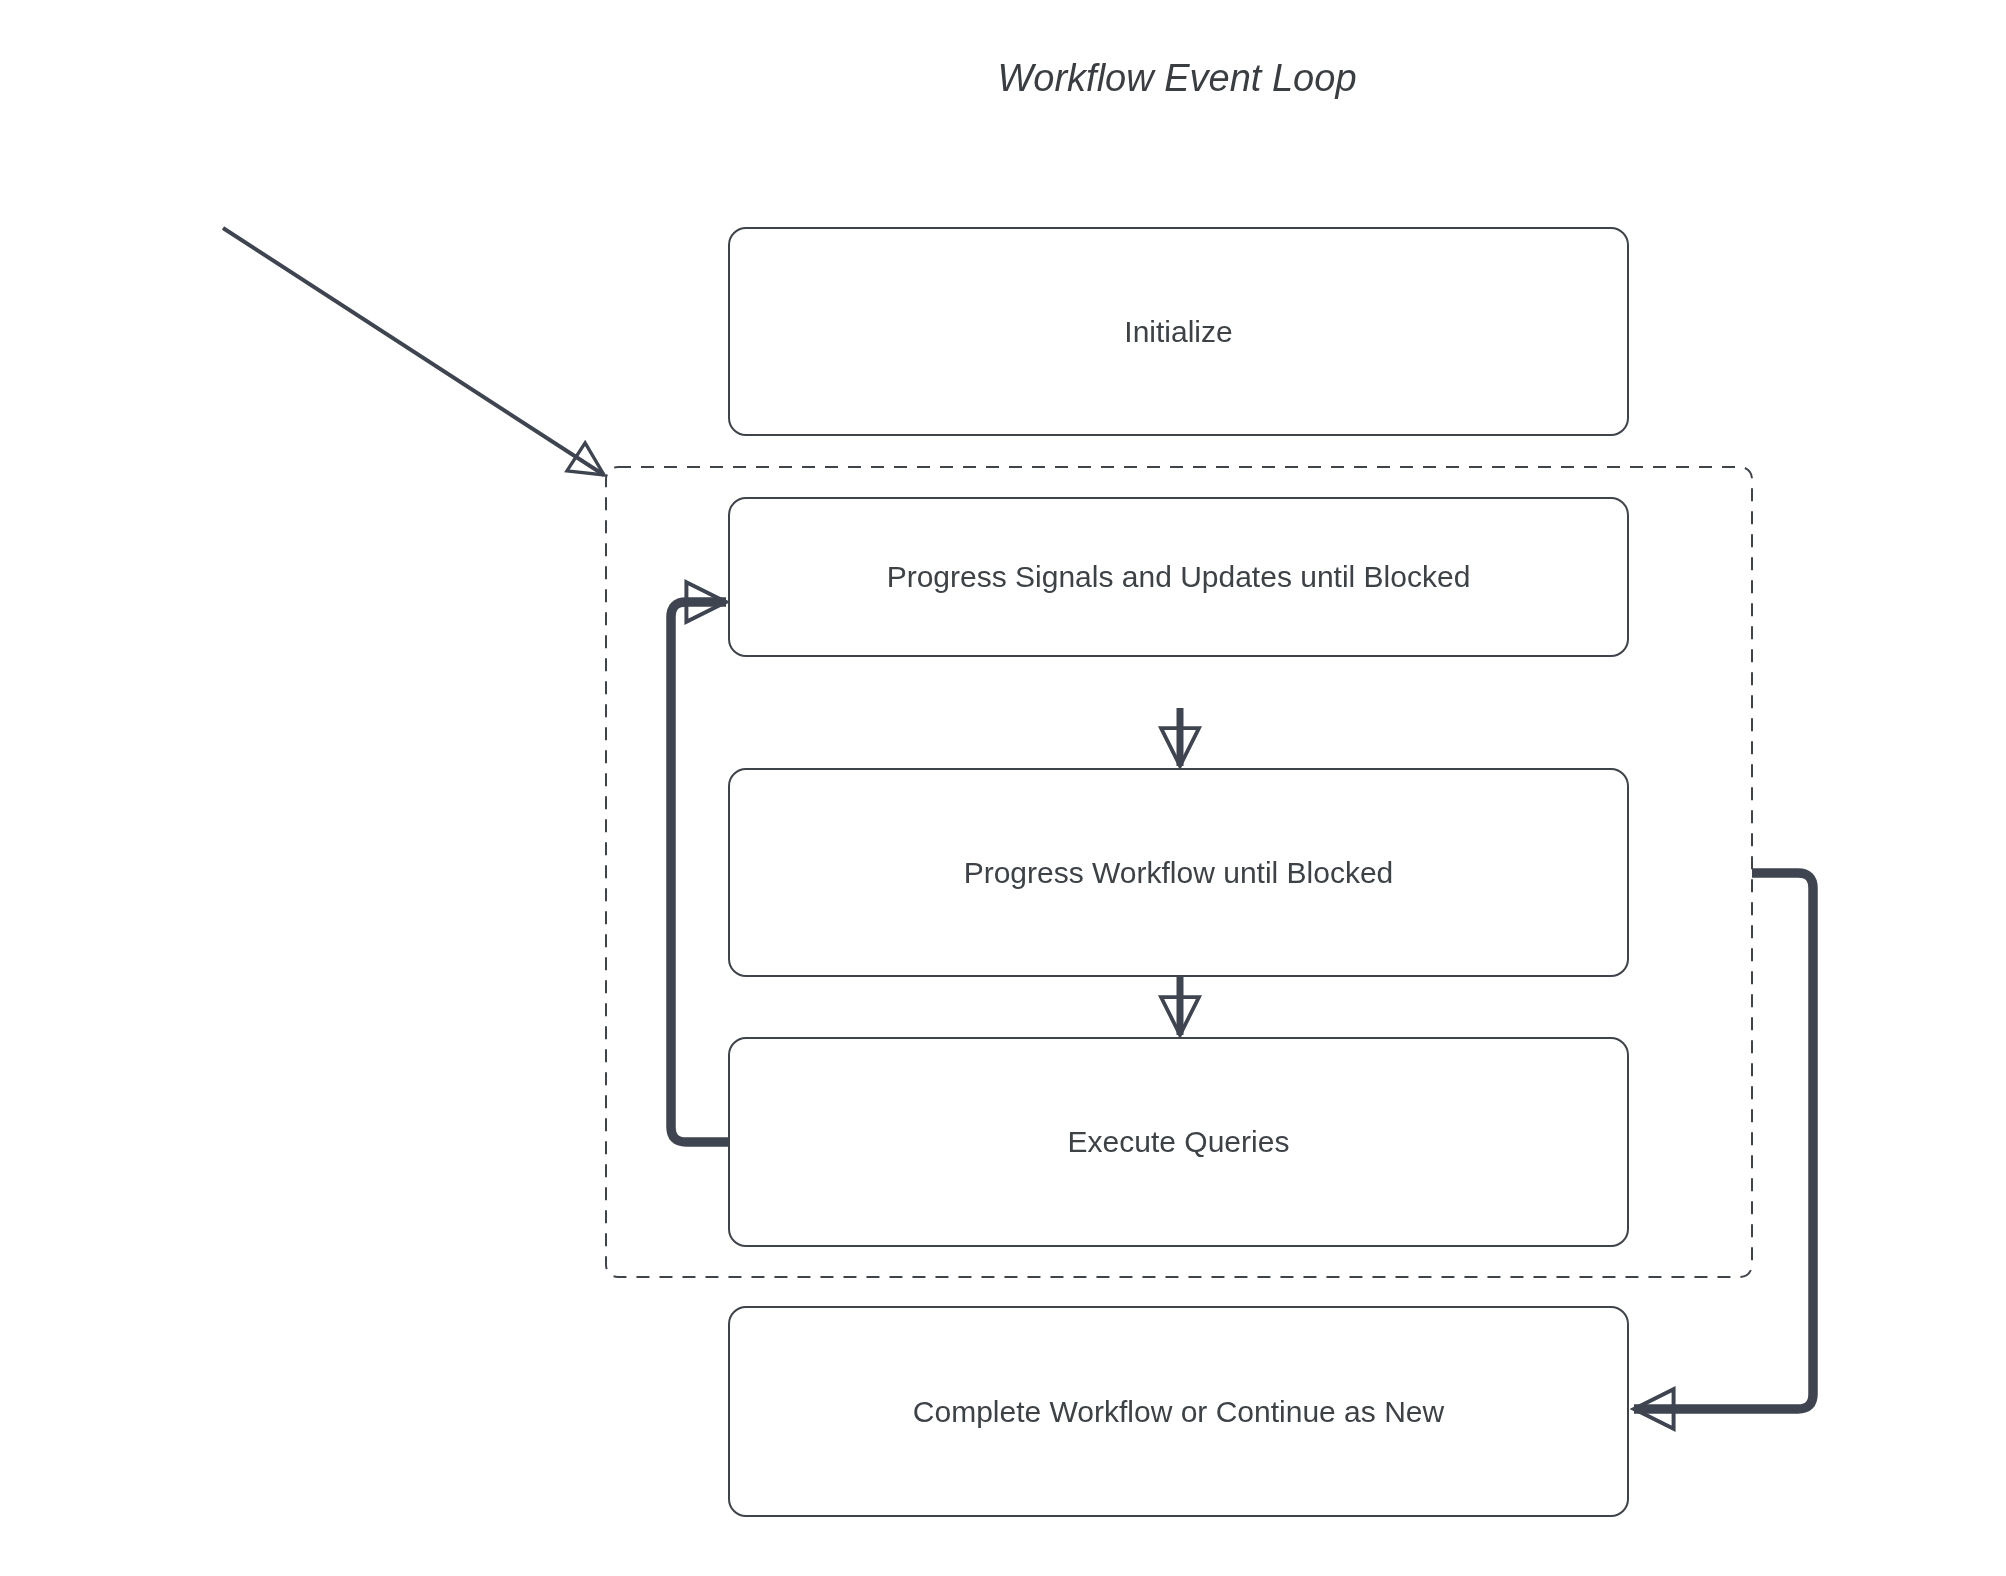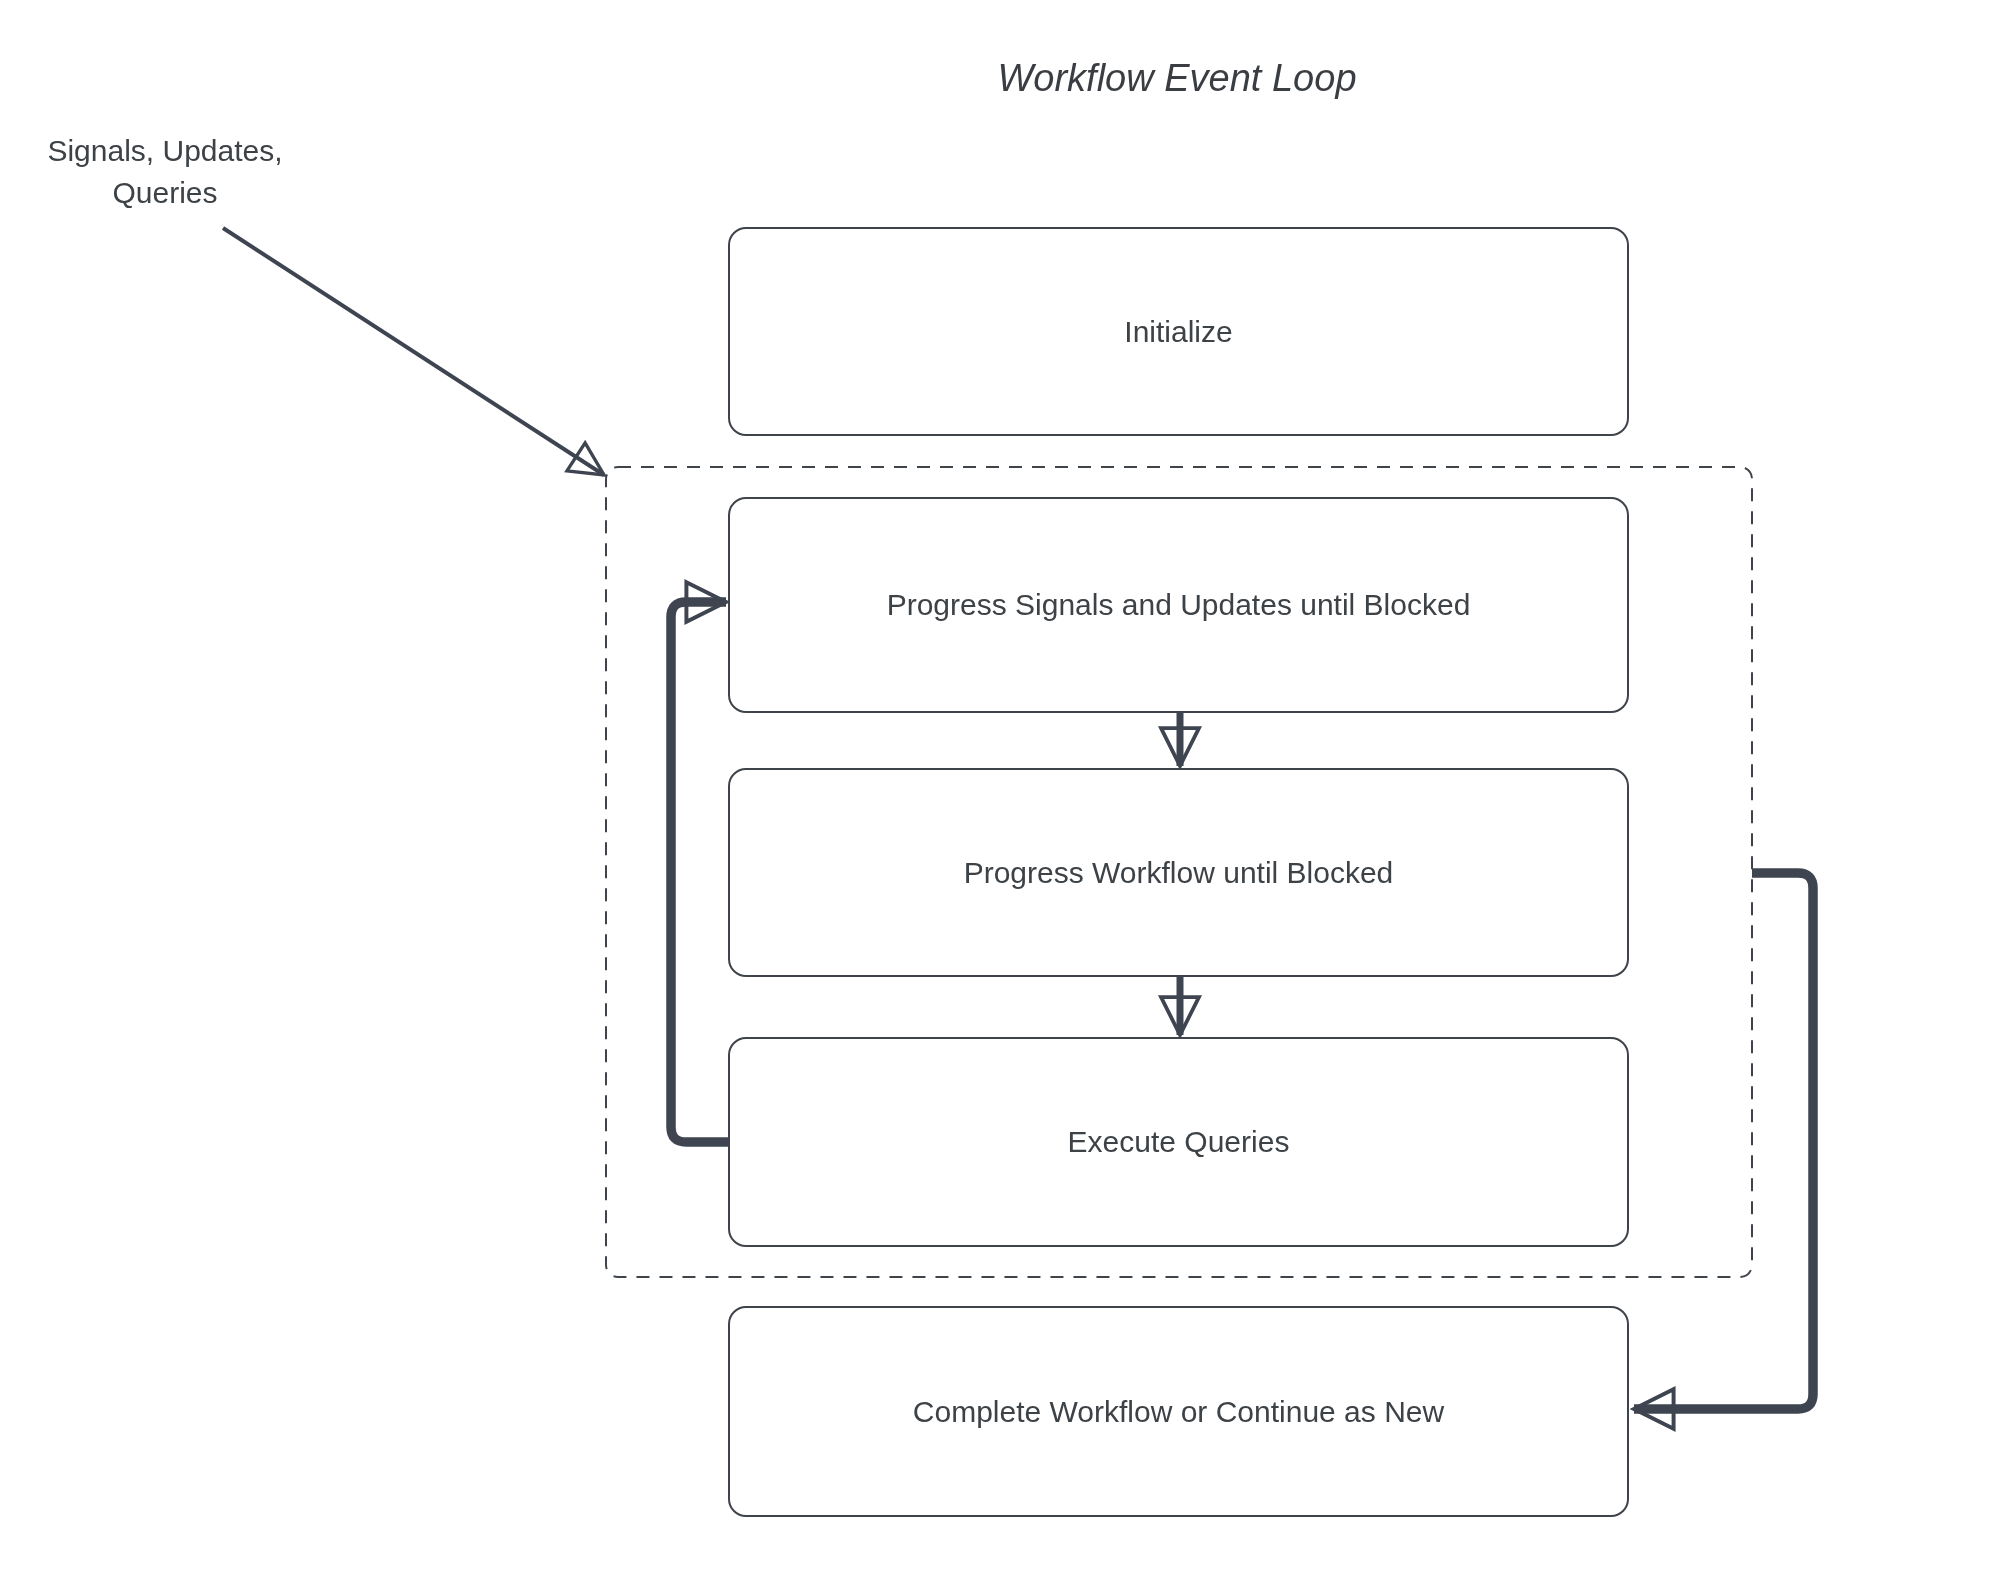--- a/index.html
+++ b/index.html
@@ -50,21 +50,21 @@
     border-radius: 18px;
     display: flex;
     align-items: center;
     justify-content: center;
     text-align: center;
     font-size: 30px;
     color: var(--text);
     padding: 8px 30px;
   }
   .node-initialize        { top: 227px;  height: 209px; }
-  .node-progress-signals  { top: 497px;  height: 216px; justify-content: center; }
+  .node-progress-signals  { top: 497px;  height: 160px; justify-content: center; }
   .node-progress-workflow { top: 768px;  height: 209px; text-align: center; }
   .node-execute-queries   { top: 1037px; height: 210px; }
   .node-complete          { top: 1306px; height: 211px; }
   .edge-layer {
     position: absolute;
     inset: 0;
     width: 2006px;
     height: 1576px;
     pointer-events: none;
   }
@@ -82,22 +82,20 @@
   .edge-thick { stroke-width: 9.5; stroke-linejoin: round; }
   marker path { fill: var(--line); stroke: none; }
 </style>
 </head>
 <body>
 
 <div class="canvas">
 
   <div class="diagram-title">Workflow Event Loop</div>
 
-  <div class="annotation-label">Signals, Updates,
-Queries</div>
 
   <svg class="edge-layer" viewBox="0 0 2006 1576" xmlns="http://www.w3.org/2000/svg">
     <defs>
       <marker id="ah-thin" viewBox="0 0 12 12" refX="11" refY="6" markerWidth="10" markerHeight="10" orient="auto-start-reverse">
         <path d="M1 1 L11 6 L1 11 Z"></path>
       </marker>
       <marker id="ah-mid" viewBox="0 0 12 12" refX="11" refY="6" markerWidth="6.5" markerHeight="6.5" orient="auto-start-reverse">
         <path d="M1 1 L11 6 L1 11 Z"></path>
       </marker>
       <marker id="ah-big" viewBox="0 0 12 12" refX="11" refY="6" markerWidth="5" markerHeight="5" orient="auto-start-reverse">

